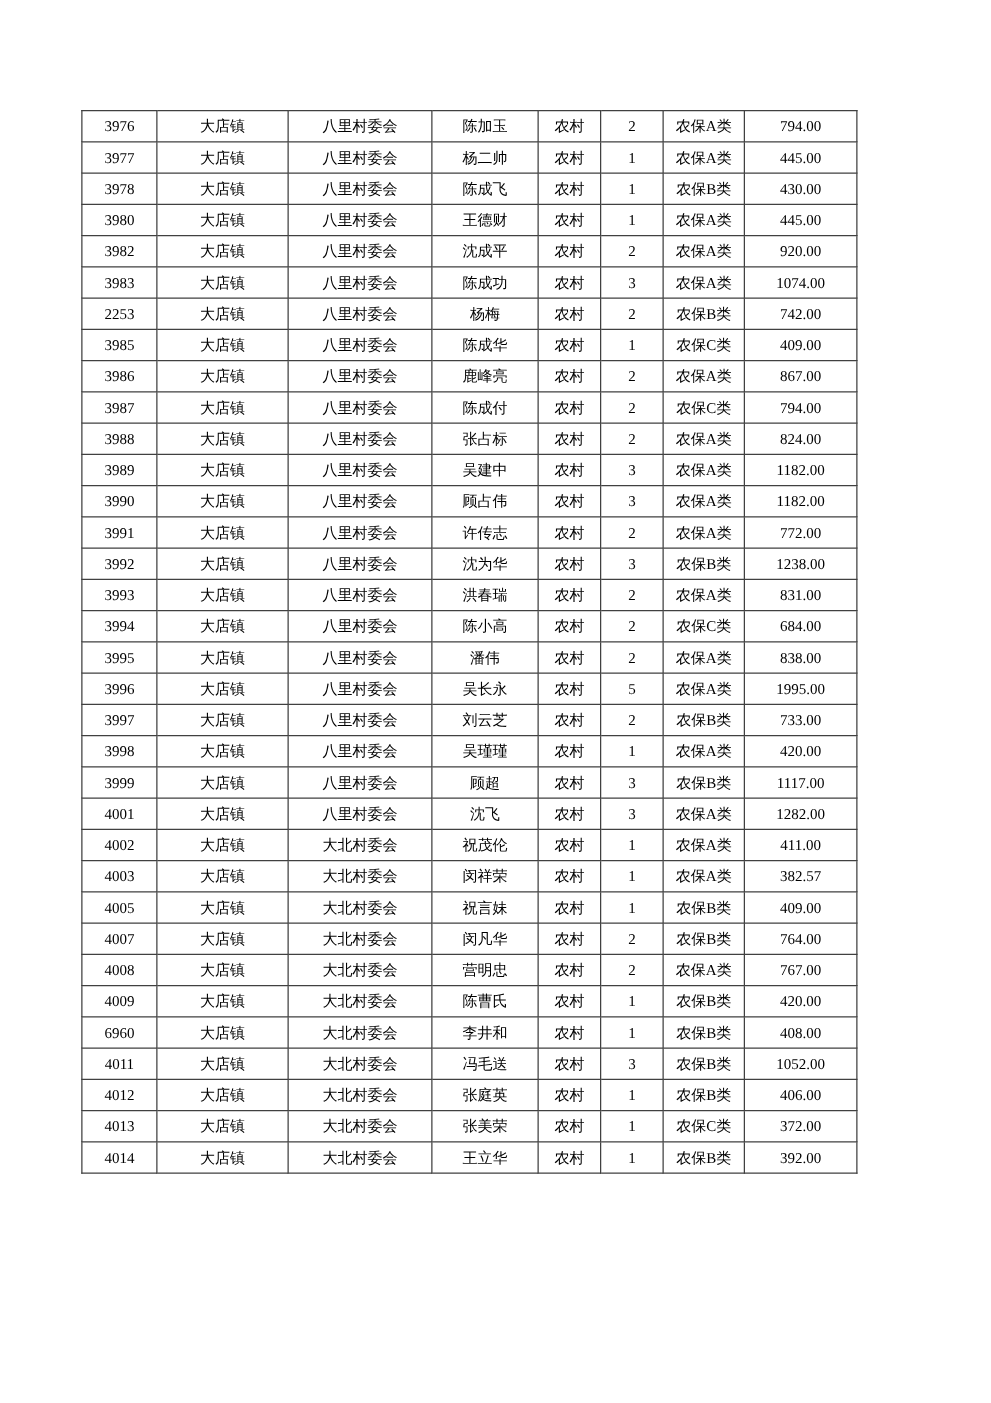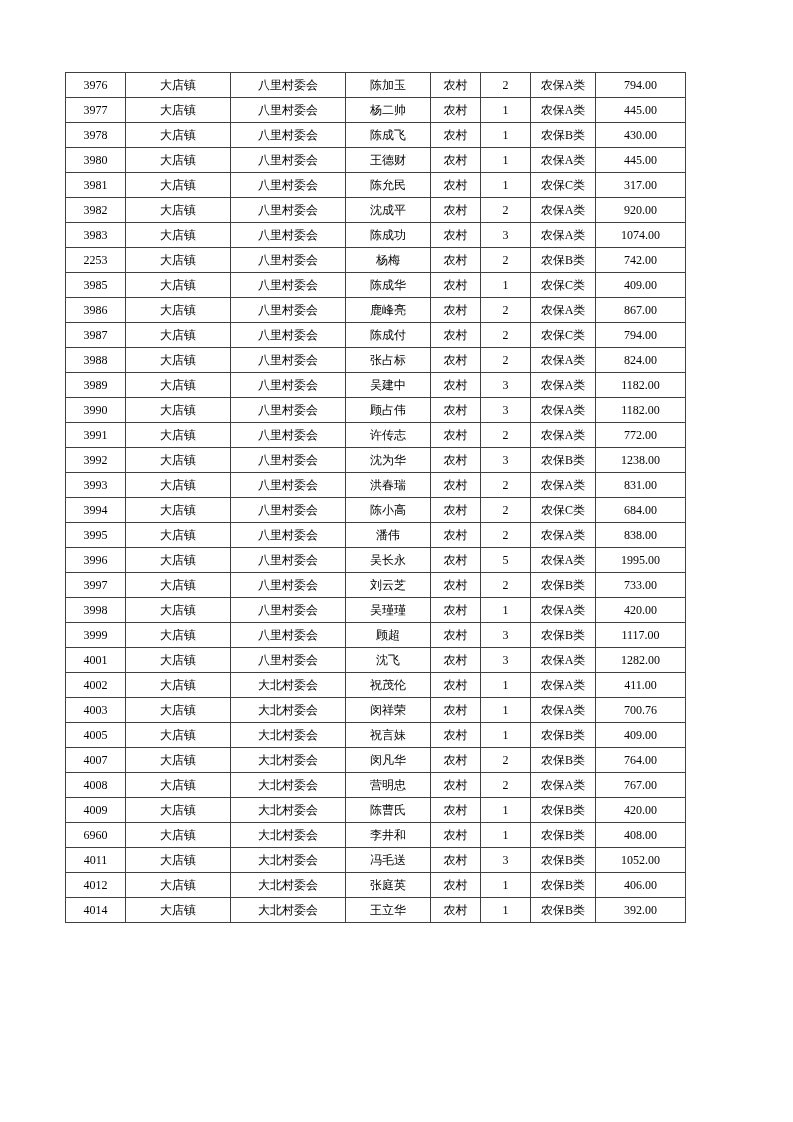--- a/index.html
+++ b/index.html
@@ -11,21 +11,21 @@
     position: relative;
     width: 793px;
     height: 1122px;
     background: #ffffff;
     font-family: "Liberation Serif", serif;
     overflow: hidden;
   }
   table.payment-table {
     position: absolute;
     left: 65px;
-    top: 72px;
+    top: 88px;
     border-collapse: collapse;
     table-layout: fixed;
     width: 620px;
   }
   table.payment-table td {
     border: 1px solid #404040;
     height: 24px;
     padding: 0 2px;
     text-align: center;
     vertical-align: middle;
@@ -93,30 +93,20 @@
           <td>3980</td>
           <td>大店镇</td>
           <td>八里村委会</td>
           <td>王德财</td>
           <td>农村</td>
           <td>1</td>
           <td>农保A类</td>
           <td>445.00</td>
         </tr>
         <tr>
-          <td>3981</td>
-          <td>大店镇</td>
-          <td>八里村委会</td>
-          <td>陈允民</td>
-          <td>农村</td>
-          <td>1</td>
-          <td>农保C类</td>
-          <td>317.00</td>
-        </tr>
-        <tr>
           <td>3982</td>
           <td>大店镇</td>
           <td>八里村委会</td>
           <td>沈成平</td>
           <td>农村</td>
           <td>2</td>
           <td>农保A类</td>
           <td>920.00</td>
         </tr>
         <tr>
@@ -310,21 +300,21 @@
           <td>411.00</td>
         </tr>
         <tr>
           <td>4003</td>
           <td>大店镇</td>
           <td>大北村委会</td>
           <td>闵祥荣</td>
           <td>农村</td>
           <td>1</td>
           <td>农保A类</td>
-          <td>700.76</td>
+          <td>382.57</td>
         </tr>
         <tr>
           <td>4005</td>
           <td>大店镇</td>
           <td>大北村委会</td>
           <td>祝言妹</td>
           <td>农村</td>
           <td>1</td>
           <td>农保B类</td>
           <td>409.00</td>
@@ -381,20 +371,30 @@
         </tr>
         <tr>
           <td>4012</td>
           <td>大店镇</td>
           <td>大北村委会</td>
           <td>张庭英</td>
           <td>农村</td>
           <td>1</td>
           <td>农保B类</td>
           <td>406.00</td>
+        </tr>
+        <tr>
+          <td>4013</td>
+          <td>大店镇</td>
+          <td>大北村委会</td>
+          <td>张美荣</td>
+          <td>农村</td>
+          <td>1</td>
+          <td>农保C类</td>
+          <td>372.00</td>
         </tr>
         <tr>
           <td>4014</td>
           <td>大店镇</td>
           <td>大北村委会</td>
           <td>王立华</td>
           <td>农村</td>
           <td>1</td>
           <td>农保B类</td>
           <td>392.00</td>

